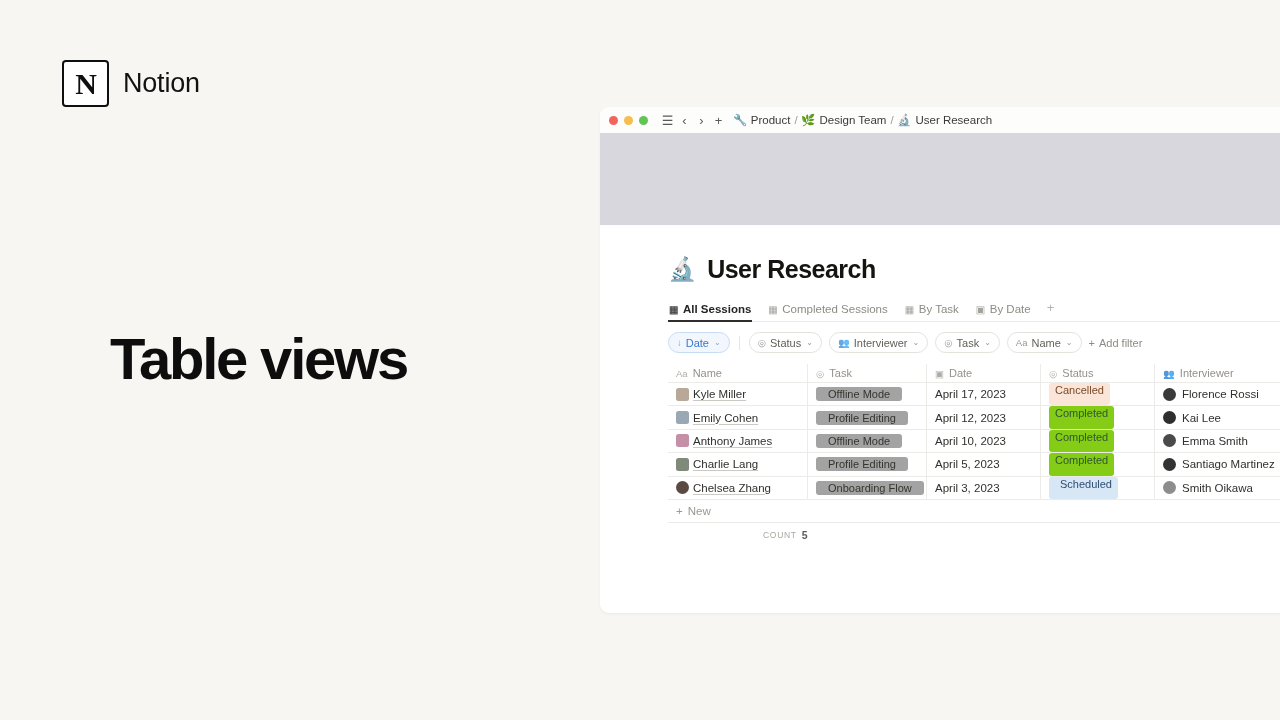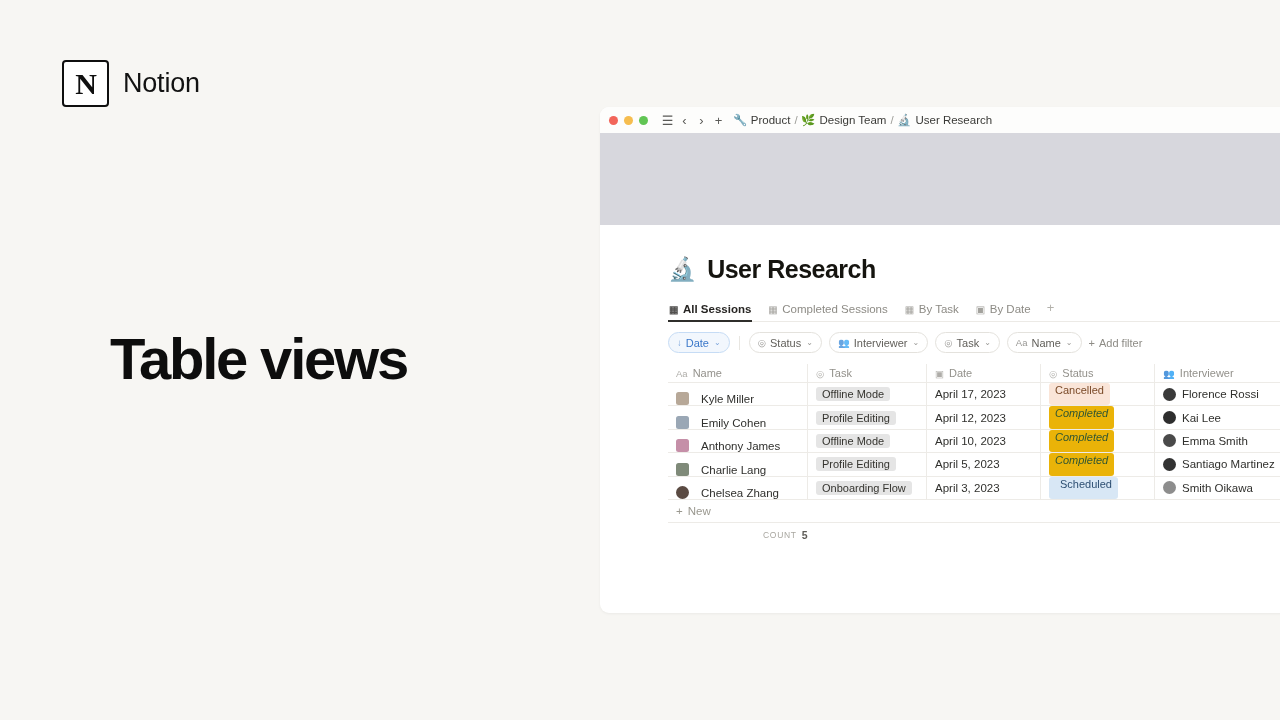--- a/index.html
+++ b/index.html
@@ -89,36 +89,36 @@
   .pill .cv { font-size: 8px; opacity: .65; margin-left: 1px; }
   .pill .pico { font-size: 9.5px; opacity: .65; }
   .pill-sep { width: 1px; height: 14px; background: #e8e6e1; margin: 0 2px; }
   .addfilter { display: inline-flex; align-items: center; gap: 4px; font-size: 11px; color: #8d8b85; }
 
   
   .table { margin: 11px 0 0 68px; }
   .trow { display: flex; align-items: center; height: 23.4px; border-bottom: 1px solid #edebe7; }
   .trow.head { height: 19px; border-bottom: 1px solid #edebe7; }
   .c { padding: 0 8px; font-size: 11.5px; color: #30302d; overflow: hidden; white-space: nowrap; }
-  .c-name { width: 140px; display: flex; align-items: flex-end; gap: 12px; border-right: 1px solid #edebe7; height: 100%; }
+  .c-name { width: 140px; display: flex; align-items: center; gap: 4px; border-right: 1px solid #edebe7; height: 100%; }
   .c-task { width: 119px; display: flex; align-items: center; border-right: 1px solid #edebe7; height: 100%; }
   .c-date { width: 114px; display: flex; align-items: center; border-right: 1px solid #edebe7; height: 100%; }
   .c-status { width: 114px; display: flex; border-right: 1px solid #edebe7; height: 100%; }
   .c-int { width: 150px; display: flex; align-items: center; gap: 6px; height: 100%; }
   .trow.head .c { color: #93918b; font-size: 11px; display: flex; align-items: center; gap: 5px; }
   .trow.head .hico { font-size: 9.5px; opacity: .75; }
 
   .av { width: 13px; height: 13px; border-radius: 2.5px; flex: none; background: #cfcdc8; display:block; }
   .av.r { border-radius: 50%; }
   .pname { text-decoration: underline; text-decoration-color: #cbc9c4; text-underline-offset: 2px; }
 
-  .chip { display: inline-block; padding: 1px 6px; border-radius: 3px; font-size: 11px; background: #e5e5e5; color: #35342f; }
+  .chip { display: inline-block; padding: 1px 12px; border-radius: 3px; font-size: 11px; background: #a3a3a3; color: #35342f; }
   .badge { display: inline-block; padding: 1px 6px; border-radius: 3px; font-size: 11px; }
   .b-cancelled { background: #fae5d8; color: #7a4a28; }
-  .b-completed { background: #eab308; color: #2f5533; font-style: italic; }
+  .b-completed { background: #84cc16; color: #2f5533; }
   .b-scheduled { background: #d8e7f5; color: #2d4f72; padding-left: 11px; }
 
   .newrow { display: flex; align-items: center; gap: 5px; height: 23px; padding-left: 8px; font-size: 11.5px; color: #9a988f; border-bottom: 1px solid #edebe7; }
   .countrow { display: flex; align-items: center; justify-content: flex-start; height: 24px; padding-left: 95px; }
   .count-lbl { font-size: 8.5px; letter-spacing: .7px; color: #a9a7a0; text-transform: uppercase; }
   .count-val { font-size: 10.5px; color: #5e5c57; margin-left: 5px; font-weight: 600; }
 </style>
 </head>
 <body>
 

